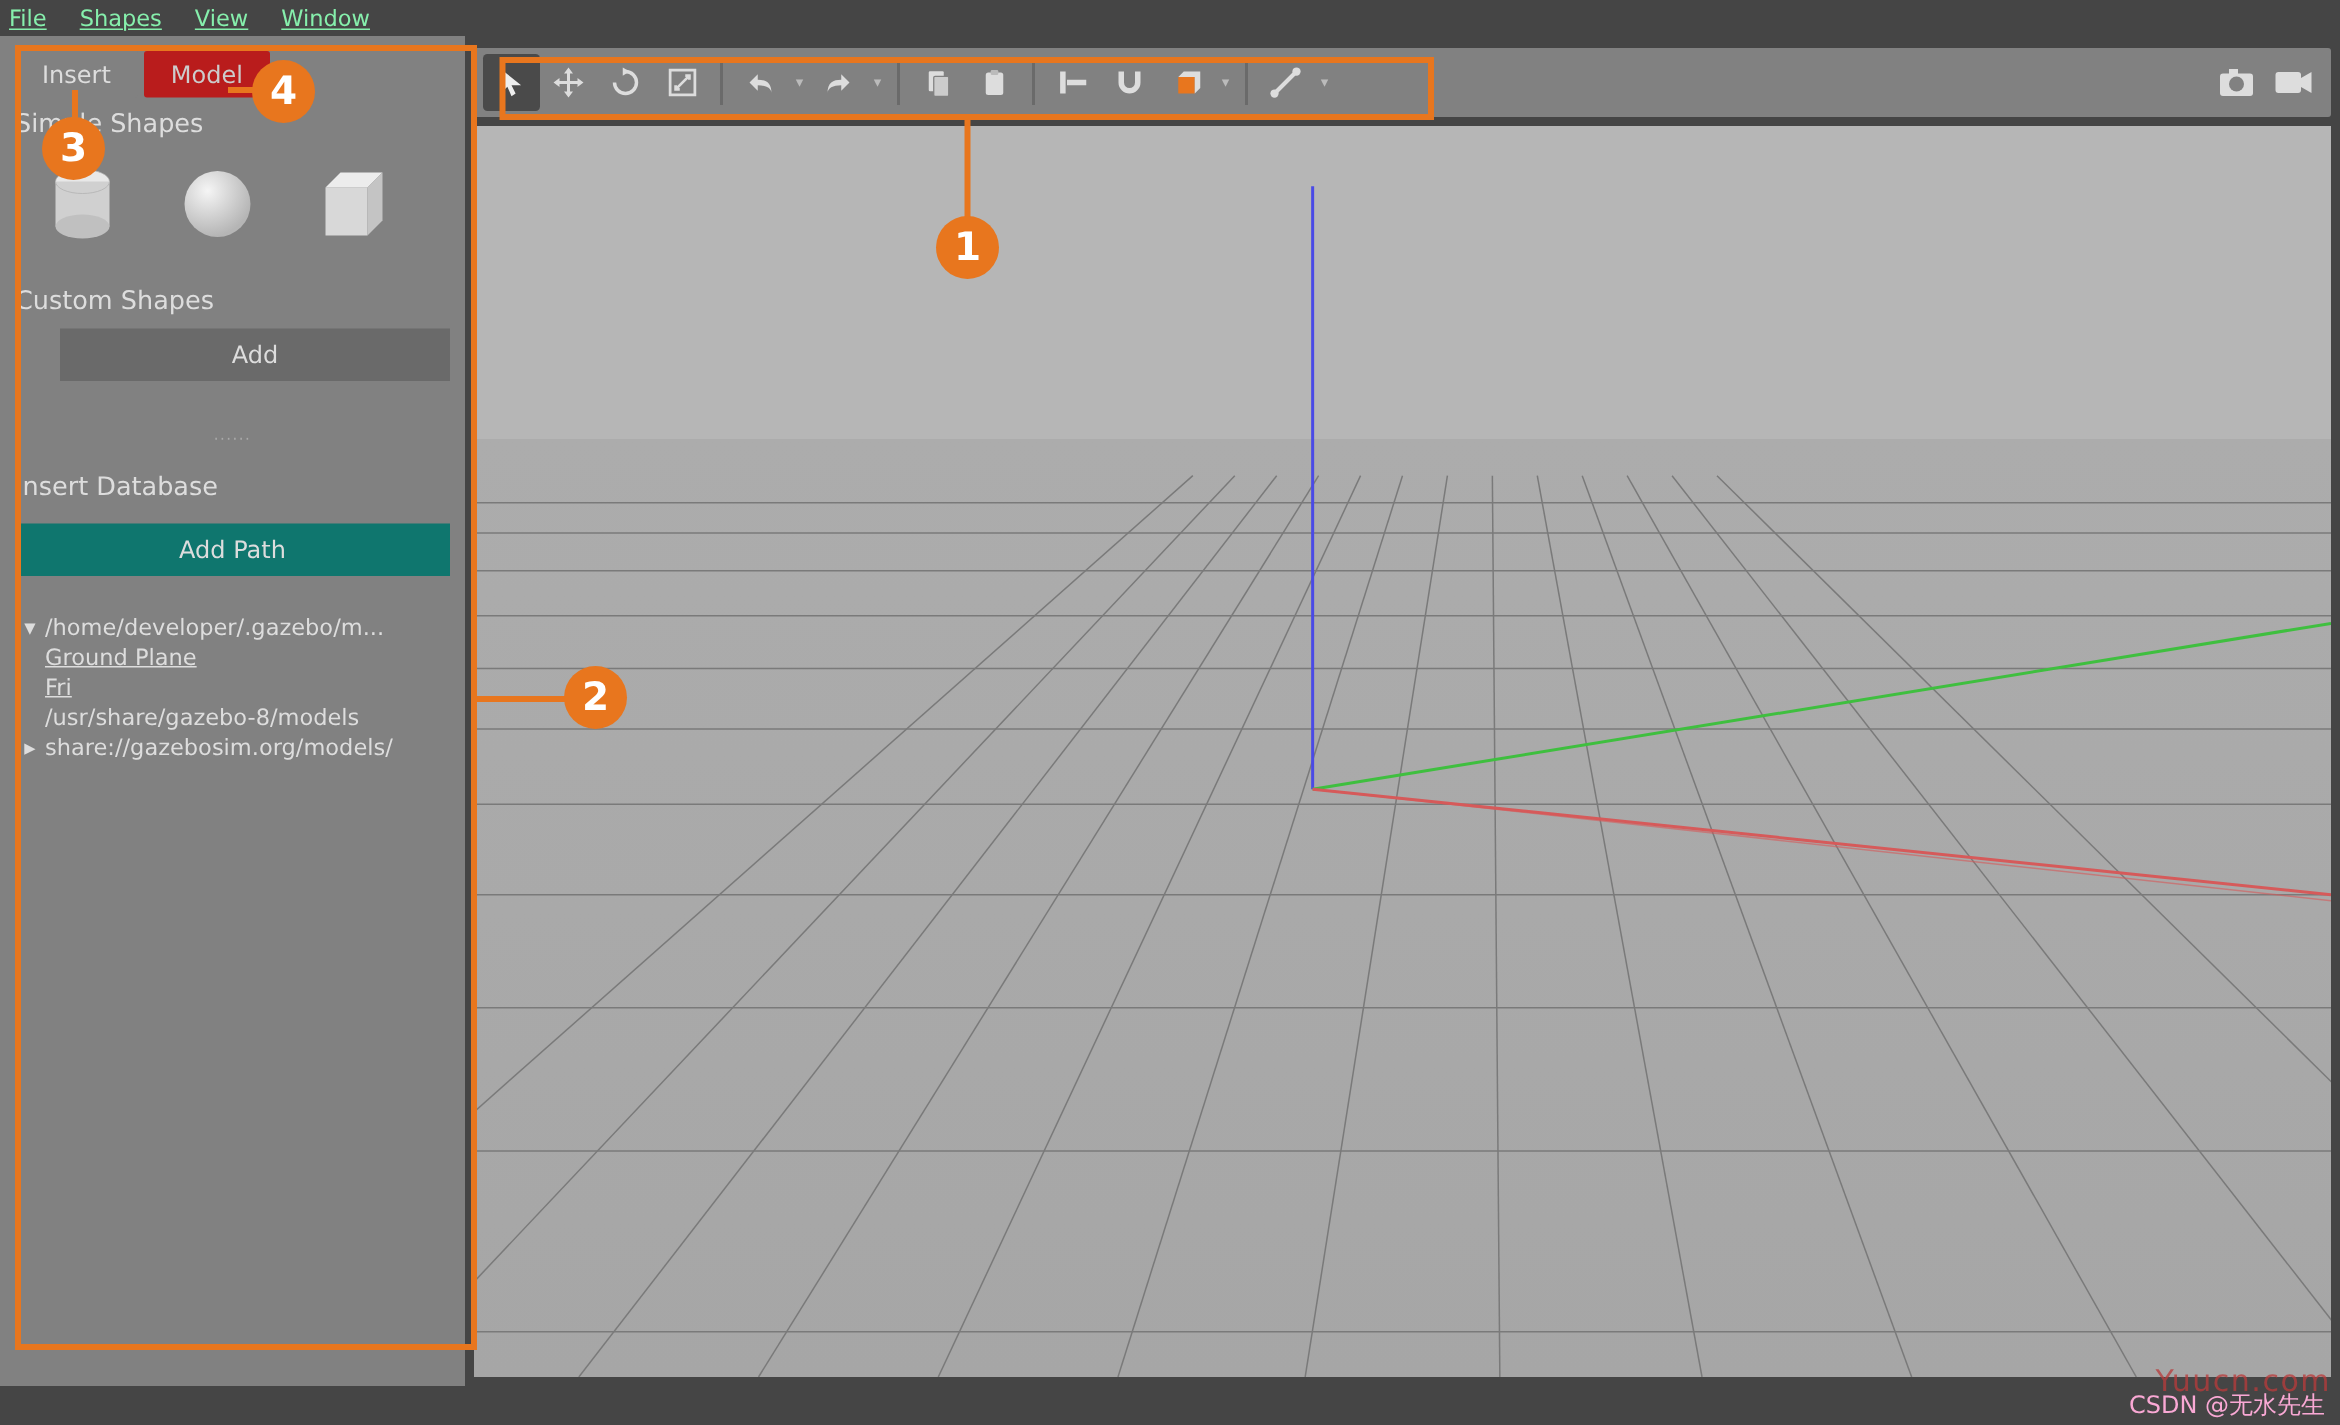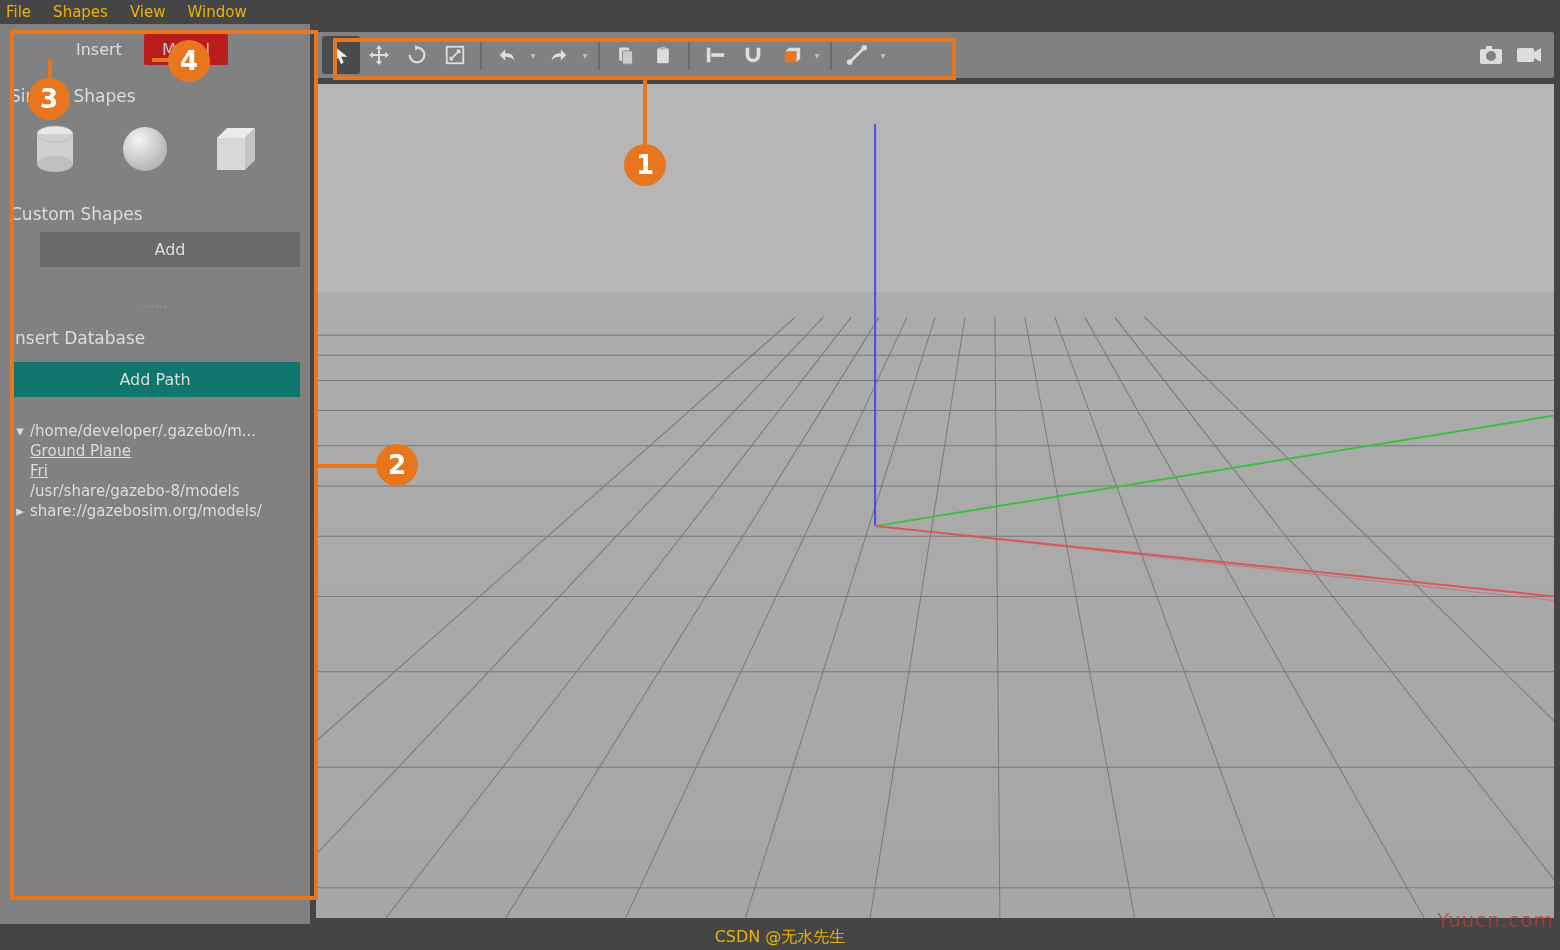--- a/index.html
+++ b/index.html
@@ -1,27 +1,27 @@
 <!DOCTYPE html>
 <html><head>
 <meta charset="utf-8">
 <style>
   * { box-sizing: border-box; margin: 0; padding: 0; font-family: "DejaVu Sans", "Ubuntu", sans-serif; }
   body { width: 1560px; height: 950px; background: #454545; overflow: hidden; position: relative; color: #e0e0e0; font-size: 15px; }
   
   
   .menubar { height: 24px; display: flex; align-items: center; padding: 0 6px; background: #454545; }
-  .menubar div { margin-right: 22px; text-decoration-thickness: 1px; text-underline-offset: 2px; cursor: default; font-size: 15px; color: #eab308; }
+  .menubar div { margin-right: 22px; text-decoration: underline; text-decoration-thickness: 1px; text-underline-offset: 2px; cursor: default; font-size: 15px; color: #86efac; }
   
   
   .main { display: flex; height: calc(100% - 24px - 26px); }
   
   
   .left { width: 310px; background: #818181; display: flex; flex-direction: column; padding: 10px 10px 10px 10px; }
-  .tabs { display: flex; gap: 4px; margin-bottom: 13px; padding-left: 48px; }
+  .tabs { display: flex; gap: 4px; margin-bottom: 0; }
   .tab { padding: 6px 18px; background: #b91c1c; color: #ccc; font-size: 16px; border-radius: 2px; }
   .tab.active { background: #818181; color: #ddd; }
   
   .section-label { font-size: 17px; color: #ddd; margin: 8px 0 8px 0; }
   
   .shape-row { display: flex; gap: 36px; padding: 8px 12px 20px 18px; }
   .shape-icon { width: 54px; height: 54px; display: flex; align-items: center; justify-content: center; }
   
   .add-btn { background: #6a6a6a; color: #ddd; padding: 8px 14px; border: none; font-size: 16px; margin-left: 30px; margin-bottom: 30px; cursor: pointer; }
   
@@ -40,21 +40,21 @@
   .tb-btn { width: 38px; height: 38px; display: flex; align-items: center; justify-content: center; color: #ddd; cursor: pointer; border-radius: 3px; }
   .tb-btn.active { background: #4a4a4a; }
   .tb-sep { width: 2px; height: 30px; background: #6a6a6a; margin: 0 6px; }
   .tb-spacer { flex: 1; }
   .tb-drop { width: 14px; display: flex; align-items: center; justify-content: center; color: #bbb; font-size: 10px; }
   
   .viewport { flex: 1; background: linear-gradient(#b6b6b6 0%, #b6b6b6 25%, #acacac 25%, #a6a6a6 100%); margin: 6px; position: relative; overflow: hidden; }
   .viewport svg { width: 100%; height: 100%; position: absolute; top: 0; left: 0; }
   
   
-  .status { height: 26px; background: #454545; display: flex; align-items: center; justify-content: center; padding: 0 10px; color: #eab308; font-size: 16px; }
+  .status { height: 26px; background: #454545; display: flex; align-items: center; justify-content: flex-end; padding: 0 10px; color: #f9a8d4; font-size: 16px; }
   
   
   .anno-box { position: absolute; border: 4px solid #E8761E; pointer-events: none; }
   .anno-circle { position: absolute; width: 42px; height: 42px; border-radius: 50%; background: #E8761E; color: #fff; font-size: 26px; font-weight: bold; display: flex; align-items: center; justify-content: center; pointer-events: none; }
   .anno-line { position: absolute; background: #E8761E; pointer-events: none; }
   
   .watermark { position: absolute; right: 6px; top: 908px; color: #b93b3b; font-size: 20px; opacity: 0.75; letter-spacing: 1px; pointer-events: none; }
 
   
 </style>

